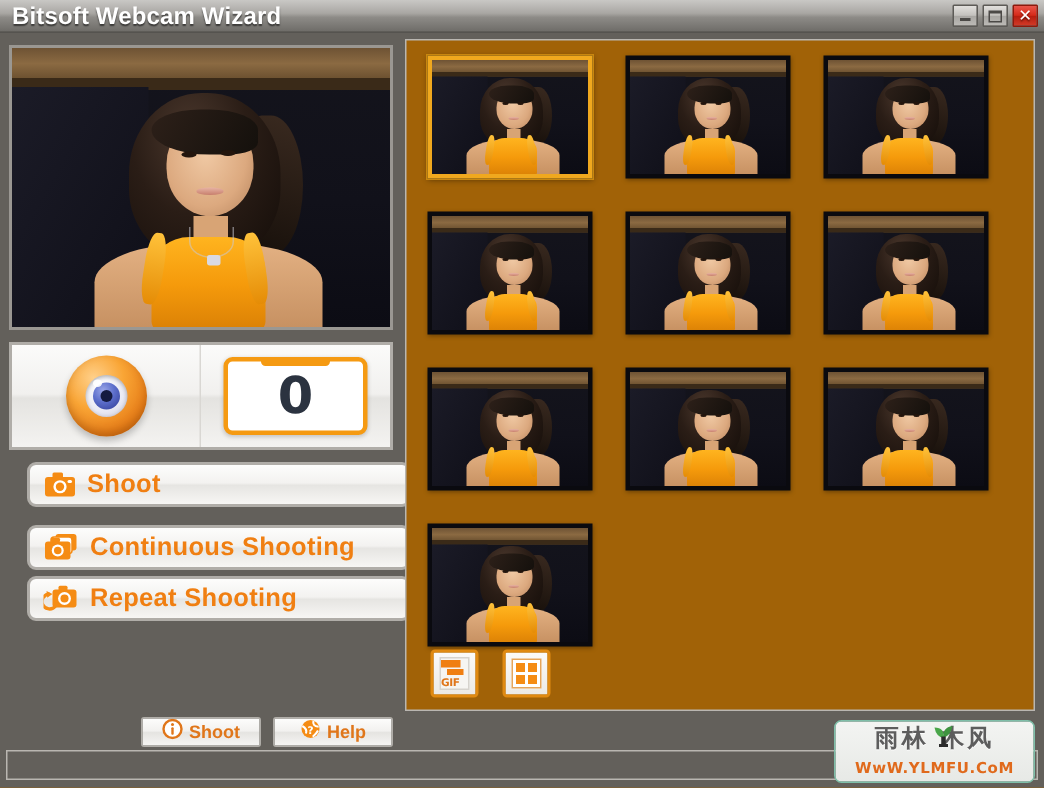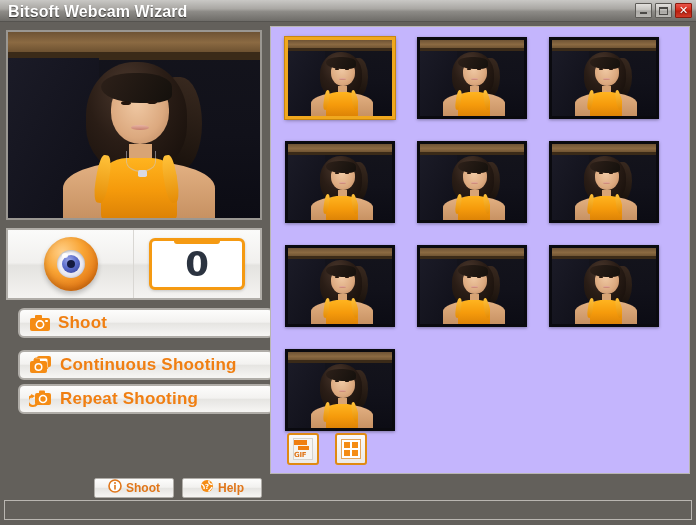--- a/index.html
+++ b/index.html
@@ -149,21 +149,21 @@
     display:flex;align-items:center;justify-content:center;gap:4px;cursor:pointer;
   }
   .small-btn .slabel{font-size:12px;font-weight:bold;color:#e0761a;white-space:nowrap;}
   #btn-options{left:6px;top:456px;width:80px;}
   #btn-about{left:94px;top:456px;width:80px;}
   #btn-help{left:182px;top:456px;width:80px;}
 
   
   .right-panel{
     position:absolute;left:270px;top:26px;width:420px;height:448px;
-    box-sizing:border-box;border:1px solid #b9b6b1;background:#c4b5fd;
+    box-sizing:border-box;border:1px solid #b9b6b1;background:#a16207;
   }
   .thumb-grid{
     position:absolute;left:14px;top:10px;width:392px;
     display:flex;flex-wrap:wrap;gap:22px 22px;
   }
   .thumb{
     width:110px;height:82px;box-sizing:border-box;
     border:3px solid transparent;background:#0a0a0f;overflow:hidden;
     position:relative;cursor:pointer;
     box-shadow:0 1px 3px rgba(0,0,0,.35);
@@ -563,14 +563,26 @@
             <span></span>
         </span>
       </div>
     </div>
   </div>
 
   <div class="statusbar">
     <span class="status-text"></span>
   </div>
 
+  <div class="watermark">
+    <div class="wm-cn">雨林  木风</div>
+    <span class="wm-leaf">
+      <svg width="16" height="15" viewBox="0 0 16 15">
+        <path d="M8 9 Q3 8 2 2 Q9 2 8 9 Z" fill="#4aa64a"></path>
+        <path d="M8 9 Q13 7 14 1 Q7 2 8 9 Z" fill="#3f9440"></path>
+        <rect x="6.5" y="8" width="3" height="6" fill="#2b2b2b"></rect>
+        <rect x="5" y="13" width="6" height="2" fill="#2b2b2b"></rect>
+      </svg>
+    </span>
+    <div class="wm-url">WwW.YLMFU.CoM</div>
+  </div>
 
 </div>
 
 </body></html>

